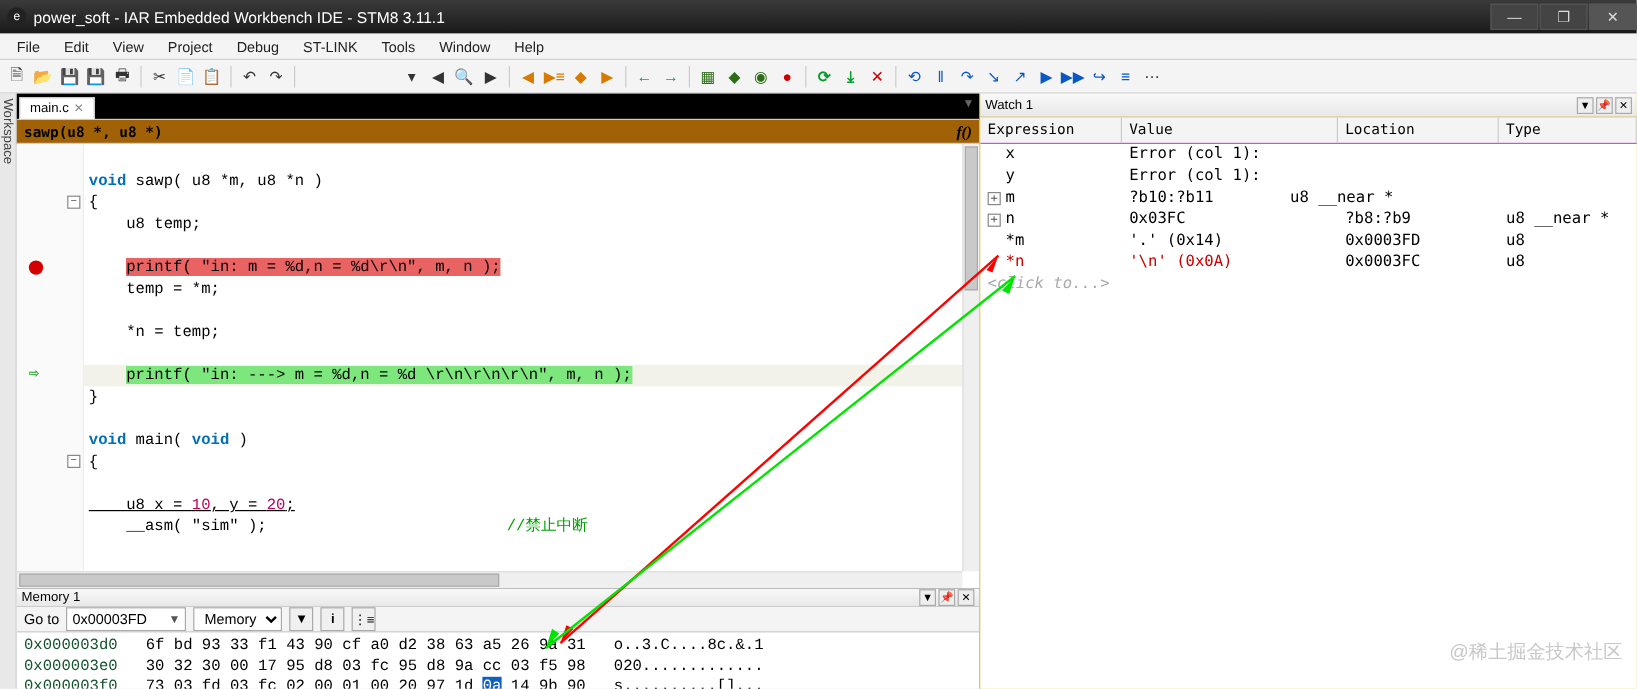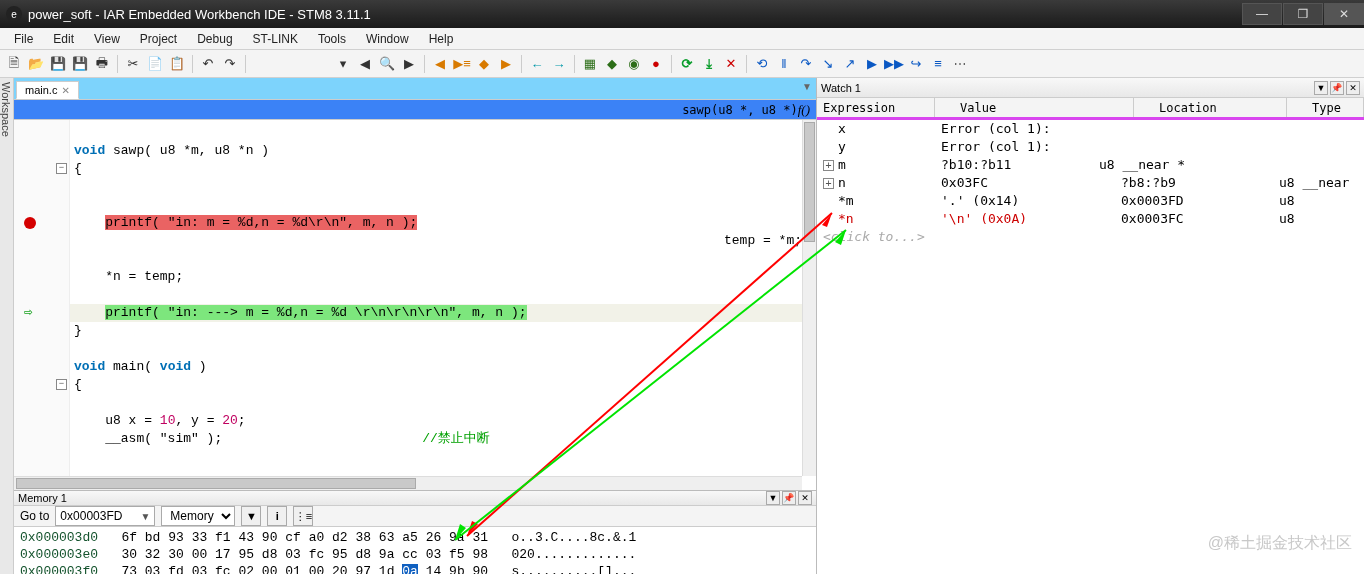--- a/index.html
+++ b/index.html
@@ -28,24 +28,24 @@
 .tbtn.teal { color: #0097a7; }
 .tbtn.dkgreen { color: #2c6e18; }
 
 
 .main { display: flex; height: calc(100% - 78px); }
 .leftcol { width: 14px; background: #e8e8e8; border-right: 1px solid #ccc; writing-mode: vertical-lr; font-size: 11px; padding-top: 4px; color: #444; text-align: left; }
 .center { flex: 1; display: flex; flex-direction: column; }
 .right { width: 548px; border-left: 1px solid #bbb; display: flex; flex-direction: column; background: #fde047; }
 
 
-.tabbar { height: 22px; background: #7dd3fc; border-bottom: 1px solid #ccc; display: flex; align-items: flex-end; position: relative; }
+.tabbar { height: 22px; background: #000000; border-bottom: 1px solid #ccc; display: flex; align-items: flex-end; position: relative; }
 .filetab { background: #fff; border: 1px solid #ccc; border-bottom: 1px solid #fff; padding: 2px 8px; margin-left: 2px; display: flex; align-items: center; gap: 4px; font-size: 11px; }
 .filetab .x { color: #888; font-size: 10px; }
-.crumbbar { height: 20px; background: #3b82f6; border-bottom: 1px solid #ccc; display: flex; align-items: center; padding: 0 6px; font-size: 12px; font-family: Consolas, monospace; font-weight: normal; justify-content: flex-end; }
+.crumbbar { height: 20px; background: #a16207; border-bottom: 1px solid #ccc; display: flex; align-items: center; padding: 0 6px; font-size: 12px; font-family: Consolas, monospace; font-weight: bold; justify-content: space-between; }
 .crumbbar .fx { font-style: italic; font-family: "Times New Roman"; font-size: 13px; }
 .editor { flex: 1; background: #fff; position: relative; overflow: hidden; font-family: Consolas, "Courier New", monospace; font-size: 13px; }
 .editor-inner { position: absolute; inset: 0 14px 14px 0; overflow: hidden; }
 .gutter { position: absolute; left: 0; top: 0; bottom: 0; width: 56px; background: #fafafa; border-right: 1px solid #eee; }
 .codearea { position: absolute; left: 56px; right: 0; top: 0; bottom: 0; }
 .line { height: 18px; line-height: 18px; white-space: pre; padding-left: 4px; }
 .foldbox { position: absolute; left: 42px; width: 11px; height: 11px; border: 1px solid #888; background: #fff; font-size: 9px; line-height: 9px; text-align: center; color: #555; }
 .glyph { position: absolute; left: 10px; }
 .bp { width: 12px; height: 12px; background: #d40000; border-radius: 50%; }
 .arrow { color: #1aa321; font-size: 14px; font-weight: bold; }
@@ -71,31 +71,31 @@
 .memtoolbar select, .memtoolbar .addrBox { height: 20px; font-size: 12px; border: 1px solid #aaa; background: #fff; padding: 0 4px; font-family: inherit; }
 .memtoolbar .addrBox { width: 100px; display:inline-flex; align-items:center; justify-content:space-between; }
 .memtoolbar .addrBox .dd { color:#555; font-size:10px; }
 .memtb { width: 20px; height: 20px; border: 1px solid #aaa; background: #f0f0f0; display: inline-flex; align-items: center; justify-content: center; font-size: 11px; }
 .memview { flex: 1; font-family: Consolas, "Courier New", monospace; font-size: 13px; padding: 2px 6px; white-space: pre; position: relative; }
 .memline { height: 17px; line-height: 17px; }
 .memaddr { color: #14532d; }
 .memsel { background: #1060c0; color: #fff; }
 
 
-.watchhead { height: 22px; background: #f4f4f4; border-bottom: 3px solid #d946ef; display: flex; gap: 19px; }
+.watchhead { height: 22px; background: #f4f4f4; border-bottom: 1px solid #d946ef; display: flex; }
 .watchhead .col { border-right: 1px solid #ccc; padding: 3px 6px; font-family: Consolas, monospace; font-size: 12px; }
 .watchbody { flex: 1; font-family: Consolas, monospace; font-size: 13px; background: #fff; }
 .wrow { display: flex; height: 18px; line-height: 18px; }
 .wcell { padding: 0 6px; overflow: hidden; }
 .wexp { width: 118px; display: flex; align-items: center; }
 .wexp .tw { width: 11px; height: 11px; font-size: 10px; line-height: 9px; text-align: center; color: #555; margin-right: 4px; }
 .wexp .twbox { border:1px solid #888; background:#fff; }
 .wval { width: 180px; }
 .wloc { width: 134px; }
-.wtype { flex: 1; margin-left: 24px; }
+.wtype { flex: 1; }
 .redtxt { color: #c00; }
 .clickto { color: #aaa; font-style: italic; }
 
 
 .wm { position:absolute; right:12px; bottom:20px; color:#c8c8c8; font-size:16px; font-family:"Microsoft YaHei",sans-serif; pointer-events:none; }
 
 
 .overlay { position: absolute; inset: 0; pointer-events: none; }
 </style>
 </head>
@@ -193,32 +193,33 @@
         <div class="gutter" id="gutter">
             <div class="foldbox" style="top: 43px;">−</div>
             <div class="glyph bp" style="top: 97px;"></div>
             <div class="glyph arrow" style="top: 183px;">⇨</div>
             <div class="foldbox" style="top: 259px;">−</div>
           </div>
         <div class="codearea" id="codearea">
             <div class="line" style="position: absolute; top: 4px; left: 0px; right: 0px;"></div>
             <div class="line" style="position: absolute; top: 22px; left: 0px; right: 0px;"><span class="kw">void</span> sawp( u8 *m, u8 *n )</div>
             <div class="line" style="position: absolute; top: 40px; left: 0px; right: 0px;">{</div>
+            <div class="line" style="position: absolute; top: 58px; left: 0px; right: 0px;">    u8 temp;</div>
             <div class="line" style="position: absolute; top: 76px; left: 0px; right: 0px;"></div>
             <div class="line" style="position: absolute; top: 94px; left: 0px; right: 0px;">    <span class="hlred"><span>printf</span>( "in: m = %d,n = %d\r\n", m, n );</span></div>
-            <div class="line" style="position: absolute; top: 112px; left: 0px; right: 0px; text-align: right;">    temp = *m;</div>
+            <div class="line" style="position: absolute; top: 112px; left: 0px; right: 0px;">    temp = *m;</div>
             <div class="line" style="position: absolute; top: 148px; left: 0px; right: 0px;">    *n = temp;</div>
             <div class="line" style="position: absolute; top: 166px; left: 0px; right: 0px;"></div>
             <div class="line curline" style="position: absolute; top: 184px; left: 0px; right: 0px;">    <span class="hlgreen"><span>printf</span>( "in: ---&gt; m = %d,n = %d \r\n\r\n\r\n", m, n );</span></div>
             <div class="line" style="position: absolute; top: 202px; left: 0px; right: 0px;">}</div>
             <div class="line" style="position: absolute; top: 220px; left: 0px; right: 0px;"></div>
             <div class="line" style="position: absolute; top: 238px; left: 0px; right: 0px;"><span class="kw">void</span> main( <span class="kw">void</span> )</div>
             <div class="line" style="position: absolute; top: 256px; left: 0px; right: 0px;">{</div>
             <div class="line" style="position: absolute; top: 274px; left: 0px; right: 0px;"></div>
-            <div class="line" style="position: absolute; top: 292px; left: 0px; right: 0px;">    u8 x = <span class="num">10</span>, y = <span class="num">20</span>;</div>
+            <div class="line" style="position: absolute; top: 292px; left: 0px; right: 0px; text-decoration: underline;">    u8 x = <span class="num">10</span>, y = <span class="num">20</span>;</div>
             <div class="line" style="position: absolute; top: 310px; left: 0px; right: 0px;">    __asm( "sim" );<span style="display:inline-block;width:200px"></span><span class="cmt">//禁止中断</span></div>
           </div>
       </div>
       <div class="vscroll">
           <div class="thumb" style="top:2px;height:120px"></div>
         </div>
       <div class="hscroll">
           <div class="thumb" style="left:2px;width:400px"></div>
         </div>
     </div>

